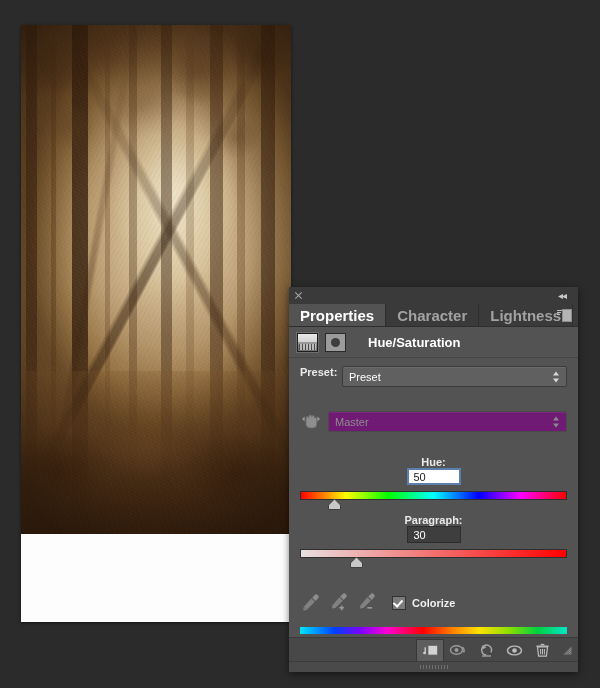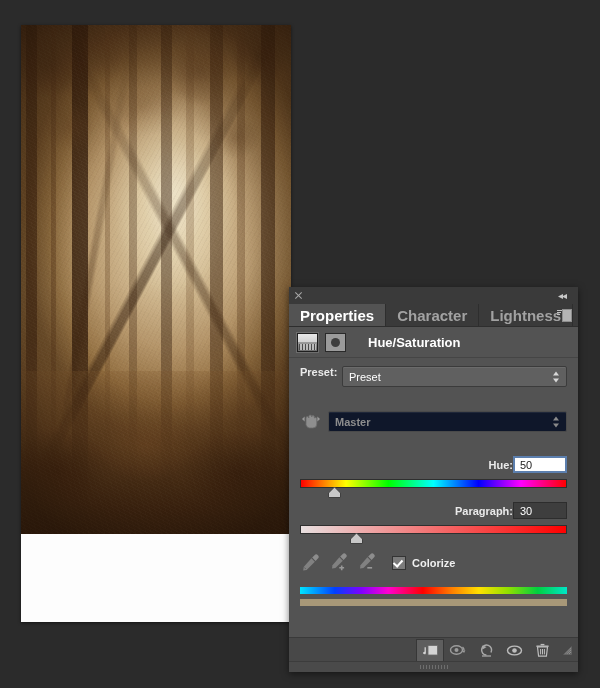--- a/index.html
+++ b/index.html
@@ -274,24 +274,23 @@
     border-radius: 2px;
     display: flex;
     align-items: center;
     padding-left: 6px;
     font-size: 11px;
     color: #ffffff;
     box-shadow: inset 0 1px 0 rgba(255,255,255,0.07);
     cursor: pointer;
   }
   .select.disabled {
-    background: #0f172a;
+    background: #701a75;
     color: #8d8d8d;
     border-color: #4a4a4a;
-    font-weight: bold;
   }
   .select .arrows {
     position: absolute;
     right: 6px; top: 50%;
     transform: translateY(-50%);
     width: 7px; height: 11px;
   }
   .select .arrows i {
     position: absolute;
     left: 0;
@@ -311,22 +310,23 @@
     position: relative;
     flex: none;
   }
   .target-icon svg { display: block; }
 
   
   .slider-group { margin-bottom: 2px; }
   .slider-head {
     display: flex;
     align-items: center;
-    justify-content: flex-end;
+    justify-content: center;
     margin-bottom: 5px;
+    flex-direction: column;
   }
   .value-box {
     width: 54px; height: 17px;
     background: #3e3e3e;
     border: 1px solid #2d2d2d;
     color: #ffffff;
     font-size: 11px;
     display: flex;
     align-items: center;
     padding-left: 6px;
@@ -368,21 +368,21 @@
     top: 9px;
     width: 13px; height: 11px;
     margin-left: -6.5px;
     cursor: pointer;
   }
   .slider-thumb svg { display: block; }
 
   
   .tools-row {
     display: flex;
-    margin: 8px 0 0 0;
+    margin: 24px 0 0 0;
   }
   .eyedropper {
     width: 21px; height: 21px;
     margin-right: 7px;
     opacity: 0.55;
   }
   .eyedropper svg { display: block; }
   .checkbox-wrap {
     display: flex;
     align-items: center;

